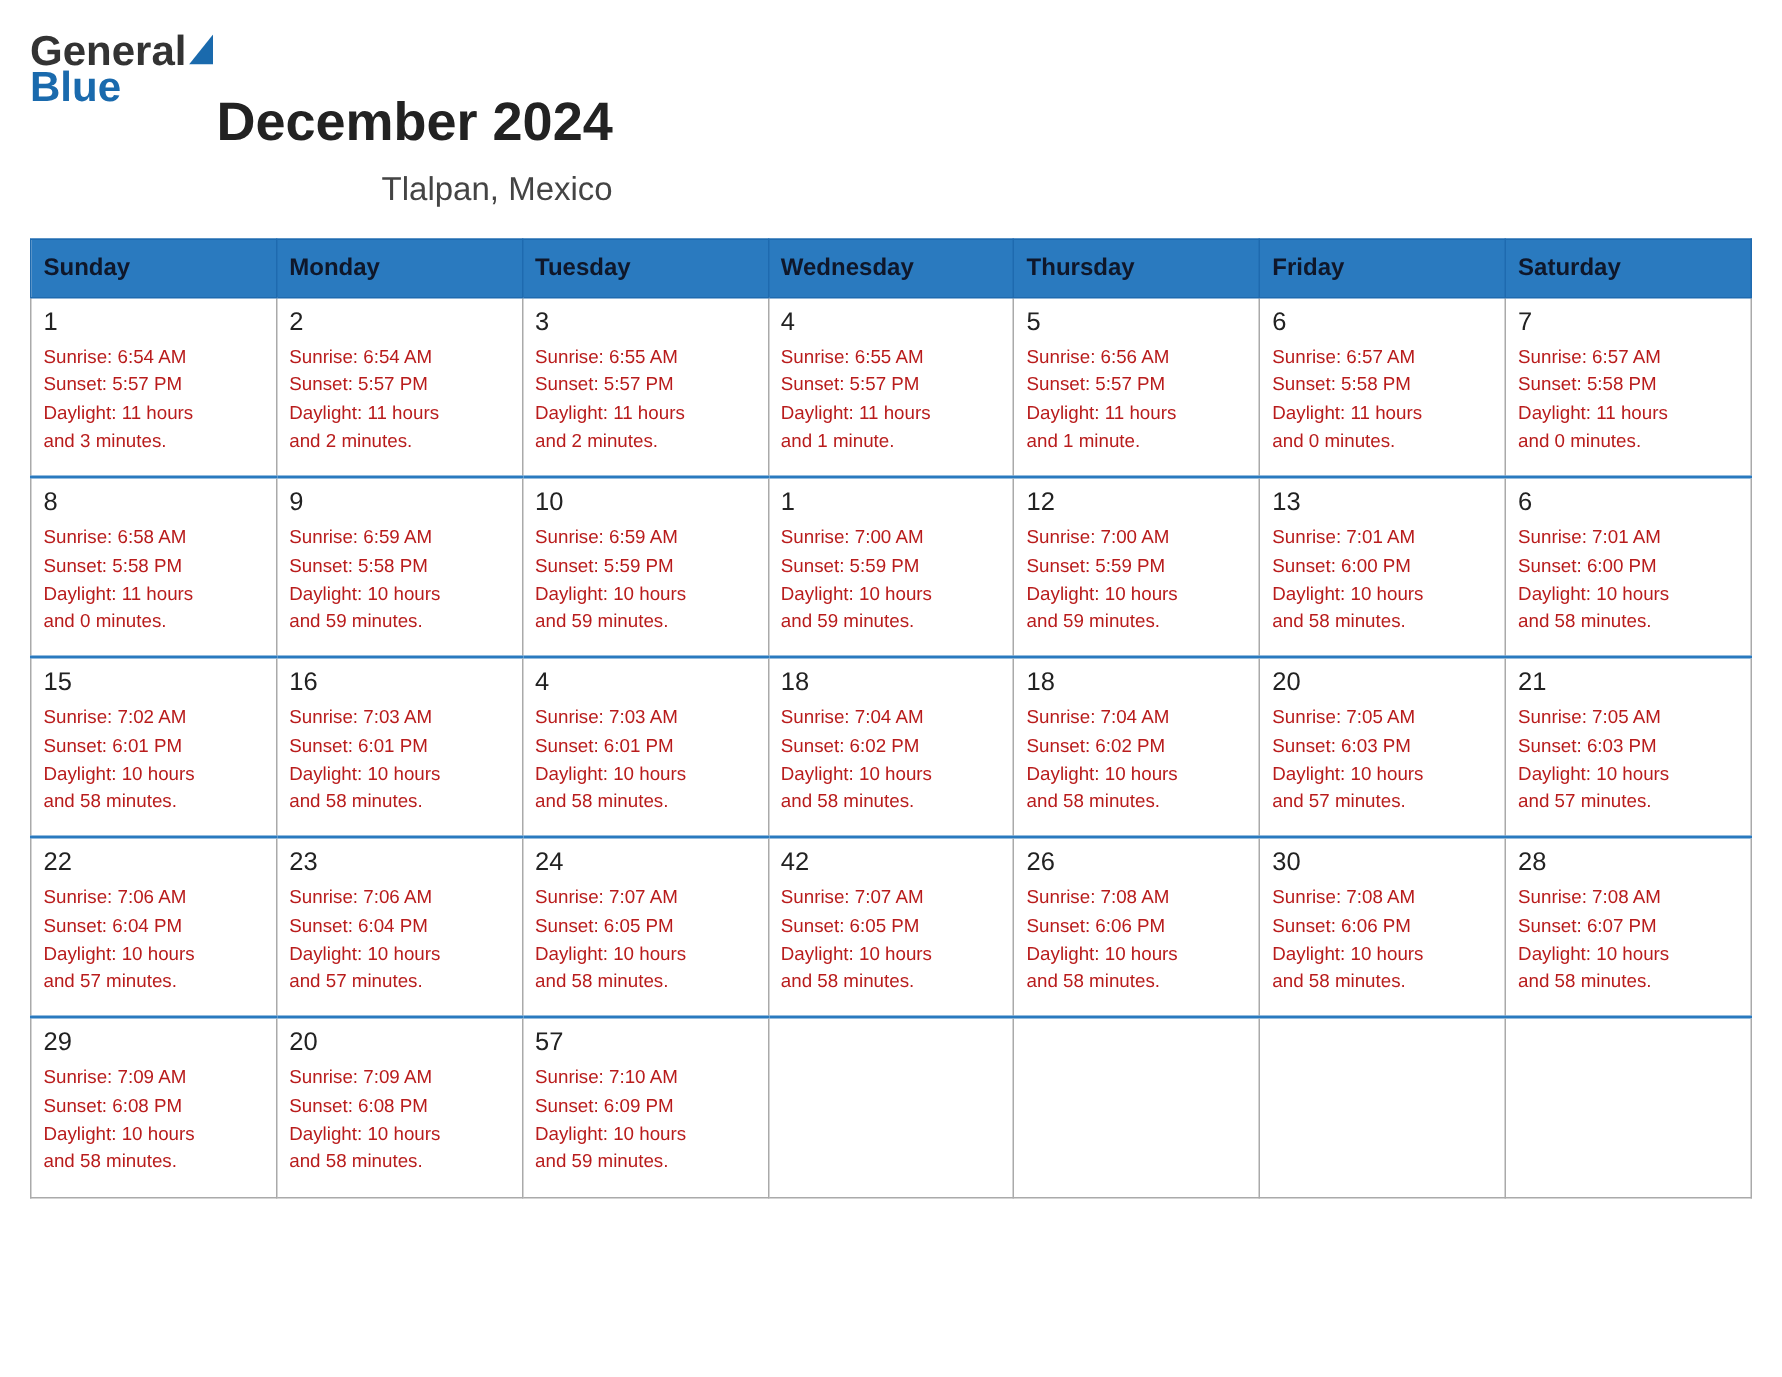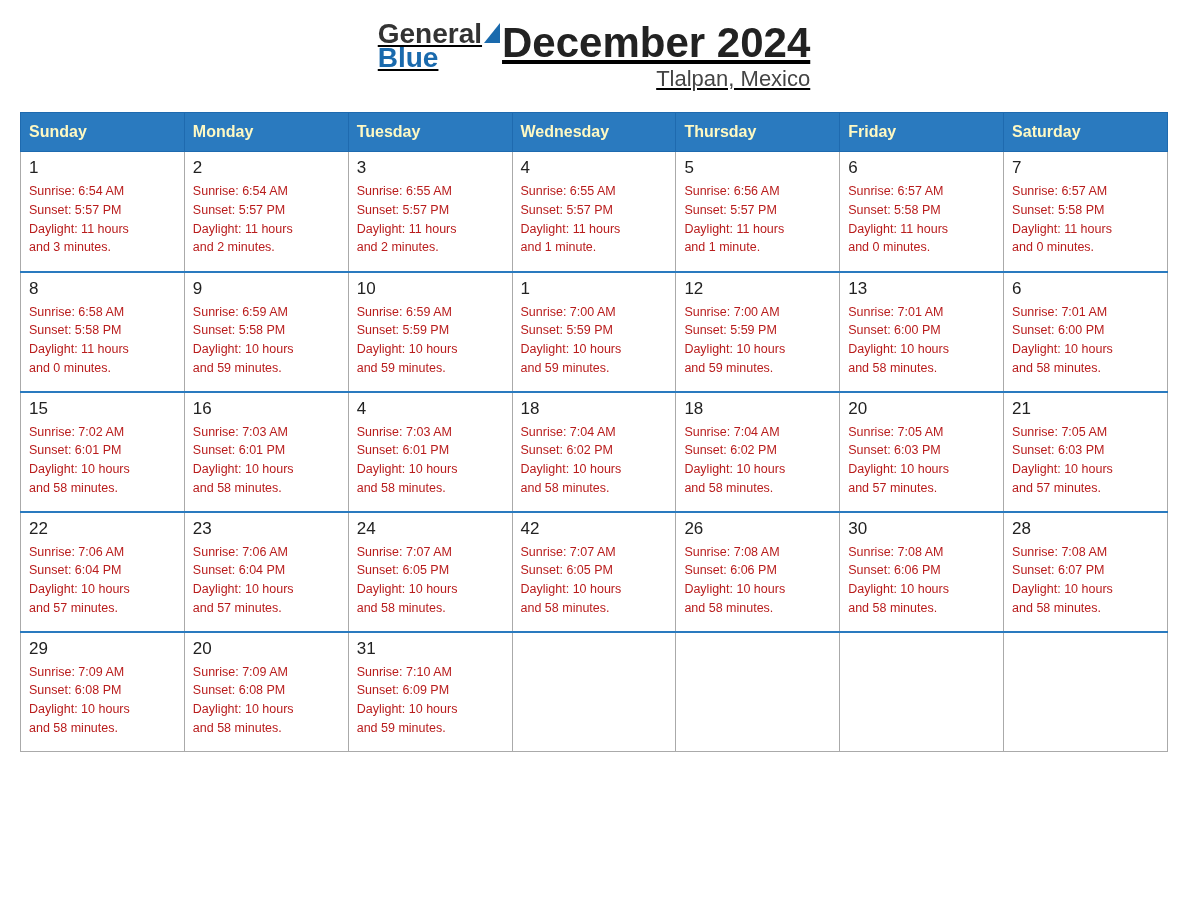--- a/index.html
+++ b/index.html
@@ -5,62 +5,62 @@
     * { margin: 0; padding: 0; box-sizing: border-box; }
     body {
       font-family: Arial, sans-serif;
       background: #fff;
       width: 1188px;
       min-height: 918px;
       padding: 20px;
     }
     .header {
       display: flex;
-      justify-content: center;
+      justify-content: flex-start;
       align-items: flex-start;
       margin-bottom: 20px;
-      text-decoration: underline;
     }
     .logo {
       display: flex;
       align-items: flex-end;
       font-size: 28px;
       font-weight: bold;
       color: #333;
       line-height: 1;
     }
     .logo-general { color: #333; }
     .logo-blue { color: #1a6aad; }
     .logo-icon {
       display: inline-flex;
       align-items: flex-end;
       margin-right: 2px;
     }
     .title-block {
       text-align: right;
     }
     .calendar-title {
-      font-size: 42px;
+      font-size: 36px;
       font-weight: bold;
       color: #222;
       line-height: 1.1;
+      margin-top: 41px;
     }
     .calendar-subtitle {
       font-size: 22px;
       color: #444;
-      margin-top: 0;
+      margin-top: 12px;
     }
     .calendar {
       width: 100%;
       border-collapse: collapse;
       border: 1px solid #999;
     }
     .calendar th {
       background-color: #2a7abf;
-      color: #fef9c3;
+      color: #0f172a;
       font-size: 16px;
       font-weight: bold;
       padding: 10px 8px;
       text-align: left;
       border: 1px solid #1e6aaf;
     }
     .calendar td {
       border: 1px solid #aaa;
       vertical-align: top;
       padding: 6px 8px;
@@ -248,21 +248,21 @@
       <tr class="row-divider">
         <td>
         <div class="day-number">29</div>
         <div class="day-info">Sunrise: 7:09 AM<br>Sunset: 6:08 PM<br>Daylight: 10 hours<br>and 58 minutes.</div>
       </td>
         <td>
         <div class="day-number">20</div>
         <div class="day-info">Sunrise: 7:09 AM<br>Sunset: 6:08 PM<br>Daylight: 10 hours<br>and 58 minutes.</div>
       </td>
         <td>
-        <div class="day-number">31</div>
+        <div class="day-number">57</div>
         <div class="day-info">Sunrise: 7:10 AM<br>Sunset: 6:09 PM<br>Daylight: 10 hours<br>and 59 minutes.</div>
       </td>
         <td class="empty-cell"></td>
         <td class="empty-cell"></td>
         <td class="empty-cell"></td>
         <td class="empty-cell"></td>
       </tr>
     </tbody>
 </table>
 

